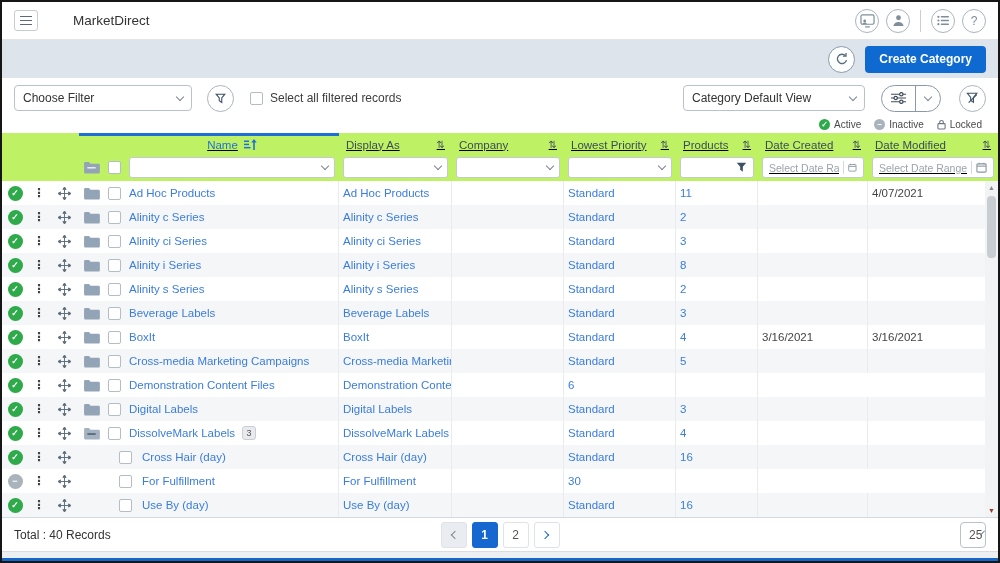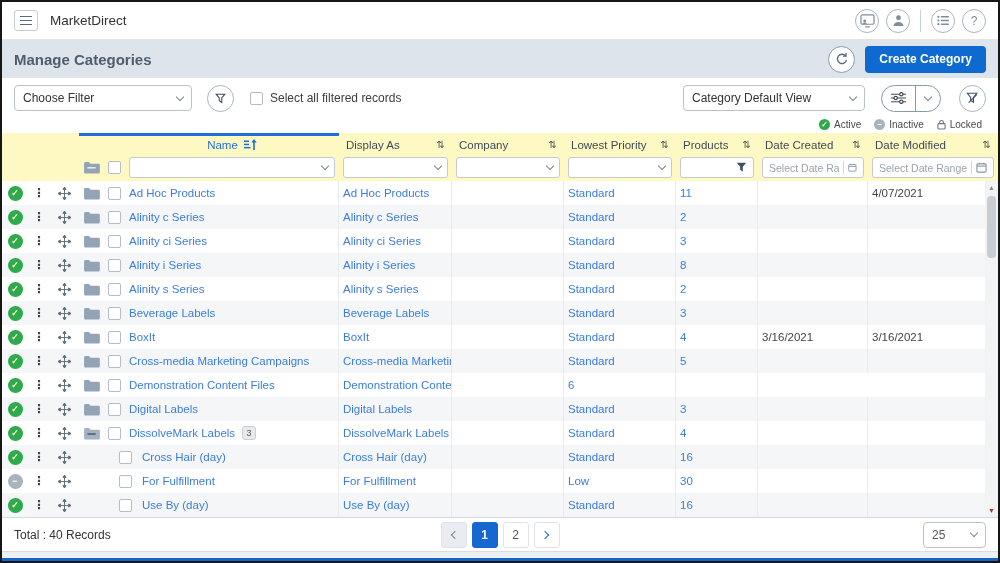--- a/index.html
+++ b/index.html
@@ -2,21 +2,21 @@
 <html><head>
 <meta charset="utf-8">
 <style>
   * { box-sizing: border-box; margin: 0; padding: 0; }
   body { font-family: "Liberation Sans", sans-serif; background: #fff; }
   .window { position: relative; width: 1000px; height: 563px; border: 2px solid #161616;
             background: #fff; display: flex; flex-direction: column; overflow: hidden; }
 
   
   .topbar { height: 38px; flex: 0 0 38px; display: flex; align-items: center;
-            padding: 0 12px; background: #fff; border-bottom: 1px solid #e4e4e4; }
+            padding: 0 12px; background: #fff; border-bottom: 1px solid #e4e4e4; gap: 23px; }
   .hamburger { width: 24px; height: 21px; border: 1px solid #c6ccd2; border-radius: 3px;
                display: flex; flex-direction: column; justify-content: center; gap: 2.5px;
                align-items: center; cursor: pointer; }
   .hamburger i { display: block; width: 12px; height: 1.6px; background: #5a6b7a; }
   .app-title { margin-left: 12px; font-size: 13.5px; color: #333; }
   .topbar-right { margin-left: auto; display: flex; align-items: center; gap: 7px; }
   .circle-btn { width: 24px; height: 24px; border: 1px solid #a9b5bf; border-radius: 50%;
                 display: inline-flex; align-items: center; justify-content: center;
                 background: #fff; color: #7f8e9b; font-size: 12px; cursor: pointer; }
   .tb-divider { width: 1px; height: 22px; background: #c9cfd5; margin: 0 3px; }
@@ -57,21 +57,21 @@
   .legend-row { height: 15px; flex: 0 0 15px; background: #fff; display: flex; align-items: center;
                 justify-content: flex-end; gap: 13px; padding: 0 16px 2px 0; }
   .legend-item { display: flex; align-items: center; gap: 4px; font-size: 10px; color: #4a4a4a; }
   .dot { width: 11px; height: 11px; border-radius: 50%; color: #fff; font-size: 8px; font-weight: bold;
          display: inline-flex; align-items: center; justify-content: center; }
   .dot.green { background: #2eaa4a; } .dot.gray { background: #a9b3bc; }
 
   
   .grid-row { display: grid;
     grid-template-columns: 26px 22px 29px 25px 21px 214px 113px 112px 112px 82px 110px 1fr; }
-  .thead { position: relative; background: #fef9c3; flex: 0 0 48px; }
+  .thead { position: relative; background: #bef264; flex: 0 0 48px; text-decoration: underline; }
   .name-accent { position: absolute; top: 0; left: 77px; width: 260px; height: 3px; background: #1f6fd9; }
   .hdr-labels { height: 21px; align-items: center; font-size: 11.5px; color: #3d4b59; padding-top: 2px; }
   .hcell { display: flex; align-items: center; justify-content: space-between; padding: 0 7px; cursor: pointer; }
   .hcell.center { justify-content: center; gap: 6px; color: #1f6fd9; }
   .sortg { font-size: 10px; color: #45535f; font-family: "DejaVu Sans", sans-serif; }
   .hdr-filters { height: 27px; align-items: center; }
   .fctrl { height: 21px; background: #fff; border: 1px solid #c3cad2; border-radius: 3px; margin: 0 4px;
            display: flex; align-items: center; padding: 0 6px; font-size: 10.5px; color: #9aa3ac; cursor: text; }
   .fctrl .chev { margin-left: auto; }
   .fcell { display: flex; align-items: center; justify-content: center; }
@@ -112,21 +112,21 @@
   .total { font-size: 12px; color: #333; }
   .pagination { position: absolute; left: 0; right: 0; display: flex; justify-content: center; gap: 5px; }
   .pg { width: 26px; height: 26px; border: 1px solid #dfe3e8; border-radius: 3px; background: #fff;
         display: inline-flex; align-items: center; justify-content: center; font-size: 12px; color: #555;
         cursor: pointer; }
   .pg.disabled { background: #e9edf2; cursor: default; }
   .pg.current { background: #1668d0; border-color: #1668d0; color: #fff; font-weight: bold; }
   .pg .chev { margin: 0; }
   .pg .chev.left  { transform: rotate(135deg); margin-left: 3px; }
   .pg .chev.right { transform: rotate(-45deg); margin-right: 3px; border-color: #1668d0; }
-  .pagesize { margin-left: auto; width: 63px; height: 26px; font-size: 12px; color: #555; z-index: 1; }
+  .pagesize { margin-left: auto; width: 26px; height: 26px; font-size: 12px; color: #555; z-index: 1; }
 
   .bottom-strip { flex: 1; background: #edf0f3; border-top: 1px solid #d9dde2; }
   .bottom-accent { flex: 0 0 3px; background: #1467c8; }
 </style>
 </head>
 <body>
 
 <div class="window">
 
   <div class="topbar">
@@ -162,21 +162,20 @@
               <circle cx="1.5" cy="9.5" r="1.2"></circle>
               <rect x="4" y="8.7" width="9" height="1.6" rx="0.8"></rect>
             </g>
           </svg>
       </span>
       <span class="circle-btn">?</span>
     </div>
   </div>
 
   <div class="page-header">
-    <div class="page-title">Manage Categories</div>
     <div class="ph-right">
       <span class="refresh-btn">
         <svg width="14" height="14" viewBox="0 0 16 16">
             <path d="M13.2 9.2A5.3 5.3 0 1 1 12 4.3" fill="none" stroke="#5a6b7a" stroke-width="1.5"></path>
             <path d="M12.6 1.2v3.6H9" fill="none" stroke="#5a6b7a" stroke-width="1.5"></path>
           </svg>
       </span>
       <button class="create-btn">Create Category</button>
     </div>
   </div>
@@ -845,23 +844,20 @@
             <span class="checkbox"></span>
           </div>
           <div class="c name cl">
             <span class="link">For Fulfillment</span>
           </div>
           <div class="c pad cl">
             <span class="link">For Fulfillment</span>
           </div>
           <div class="c pad cl"></div>
           <div class="c pad cl">
-            <span class="link">Low</span>
-          </div>
-          <div class="c pad cl">
             <span class="link">30</span>
           </div>
           <div class="c pad cl dark"></div>
           <div class="c pad dark"></div>
         </div>
         <div class="row grid-row alt child">
           <div class="c ctr">
             <span class="st active">✓</span>
           </div>
           <div class="c ctr kebab">⋮</div>

